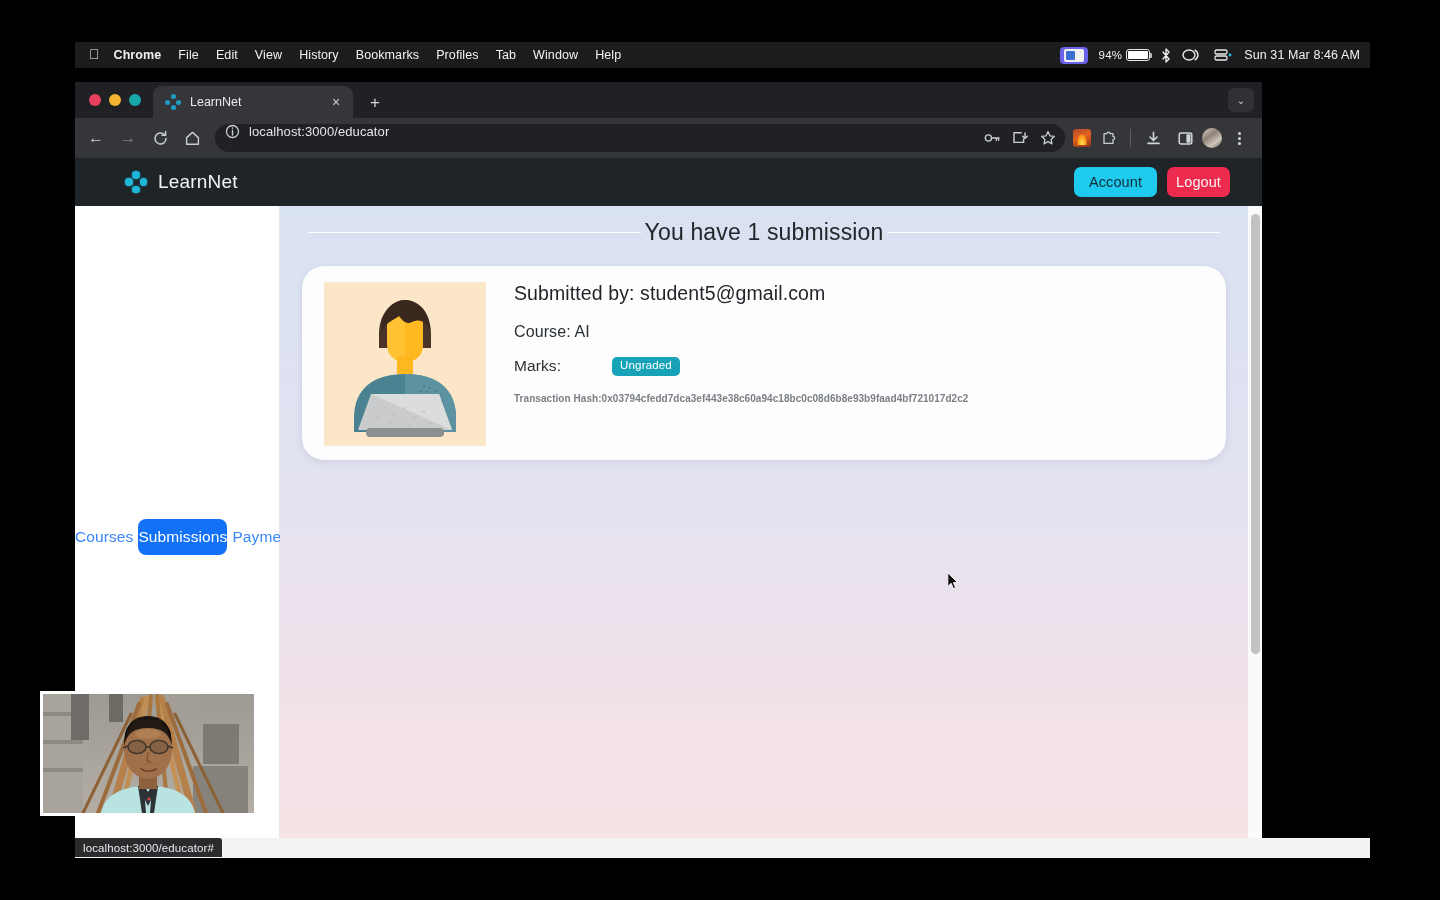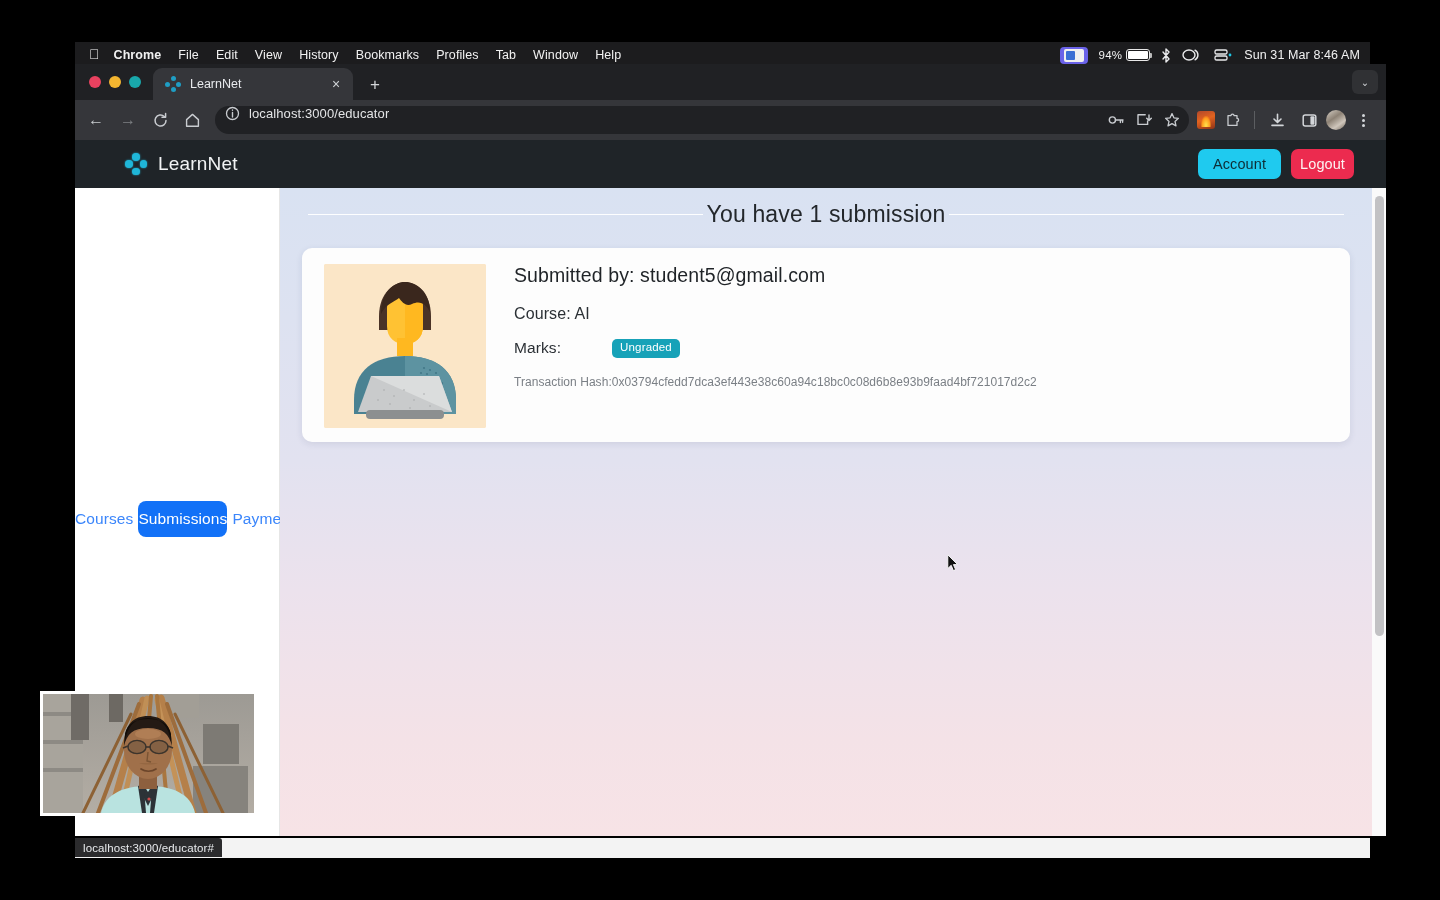--- a/index.html
+++ b/index.html
@@ -82,22 +82,22 @@
     position: absolute; left: 1px; top: 1px; bottom: 1px;
     width: 88%;
     background: #fff; border-radius: 1px;
     display: block;
   }
   .clock { font-size: 12.5px; letter-spacing: 0.1px; white-space: nowrap; }
 
   
   .chrome-win {
     position: absolute;
-    left: 75px; top: 64px;
-    width: 1311px; height: 772px;
+    left: 75px; top: 82px;
+    width: 1187px; height: 772px;
     background: #14532d;
     overflow: hidden;
   }
 
   
   .tabstrip {
     height: 36px;
     background: #202124;
     display: flex; align-items: flex-end;
     padding-left: 10px;
@@ -317,21 +317,21 @@
   .page-heading h1 {
     font-size: 23px; font-weight: normal;
     color: #23272b; letter-spacing: 0.15px;
     white-space: nowrap;
   }
 
   
   .card {
     margin: 20px 22px 0 22px;
     background: #fdfdfd;
-    border-radius: 10px;
+    border-radius: 22px;
     box-shadow: 0 2px 7px rgba(40,50,90,.10);
     display: flex;
     padding: 12px 14px 14px 22px;
     gap: 28px;
     min-height: 190px;
   }
   .illus {
     width: 162px; height: 164px; flex: none;
     background: #fbe6c7;
     border-radius: 2px;
@@ -367,24 +367,25 @@
   }
   .btn-grade {
     background: #2ecdf1; color: #12313b;
     border: none; border-radius: 8px;
     padding: 10px 17px;
     font-size: 15px; font-family: inherit;
     cursor: pointer; letter-spacing: 0.1px;
   }
   .tx-hash {
     margin-top: 9px;
-    font-size: 12px;
+    font-size: 10px;
     color: #7a7f85;
     letter-spacing: 0.05px;
     word-break: break-all;
+    font-weight: bold;
   }
 
   
   .cursor {
     position: absolute;
     left: 667px; top: 366px;
     width: 12px; height: 18px;
     z-index: 40;
     pointer-events: none;
   }

